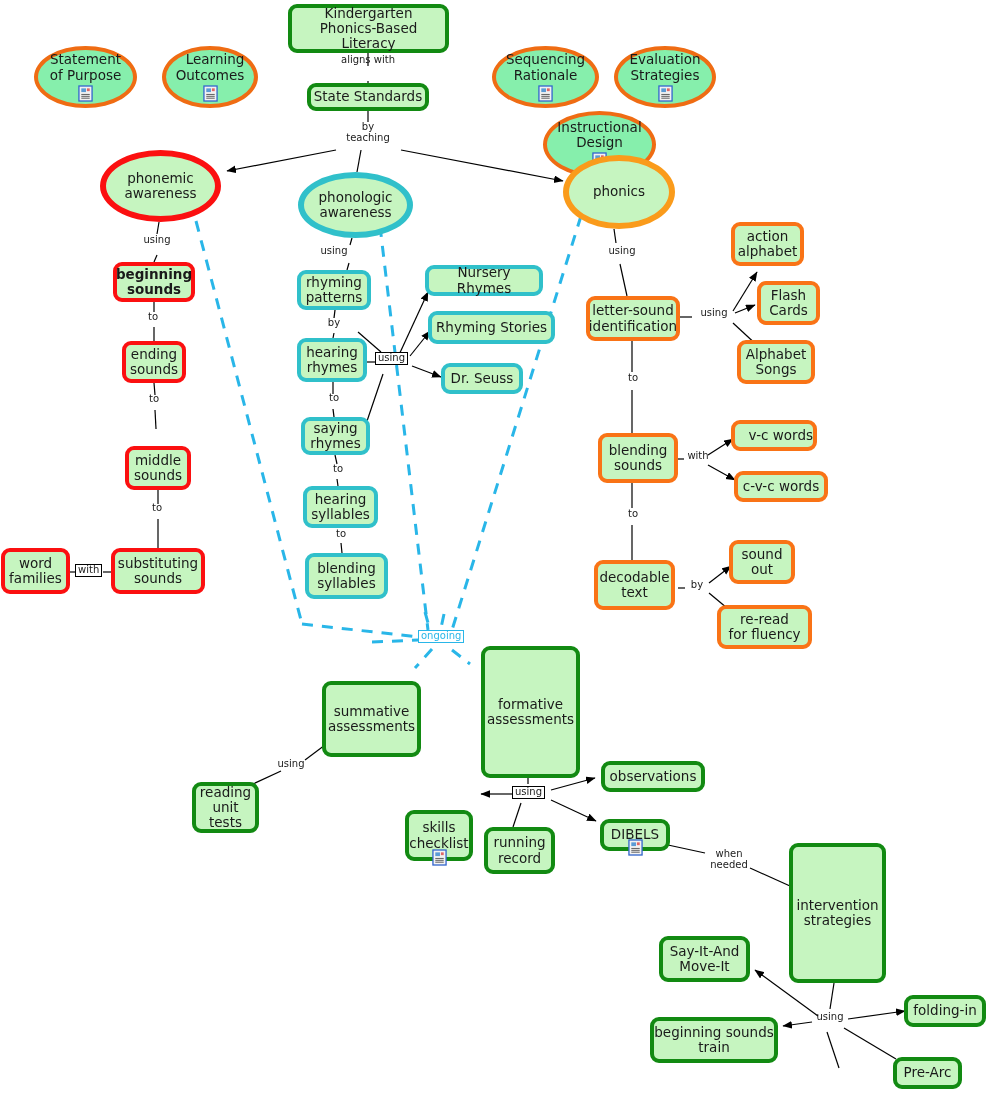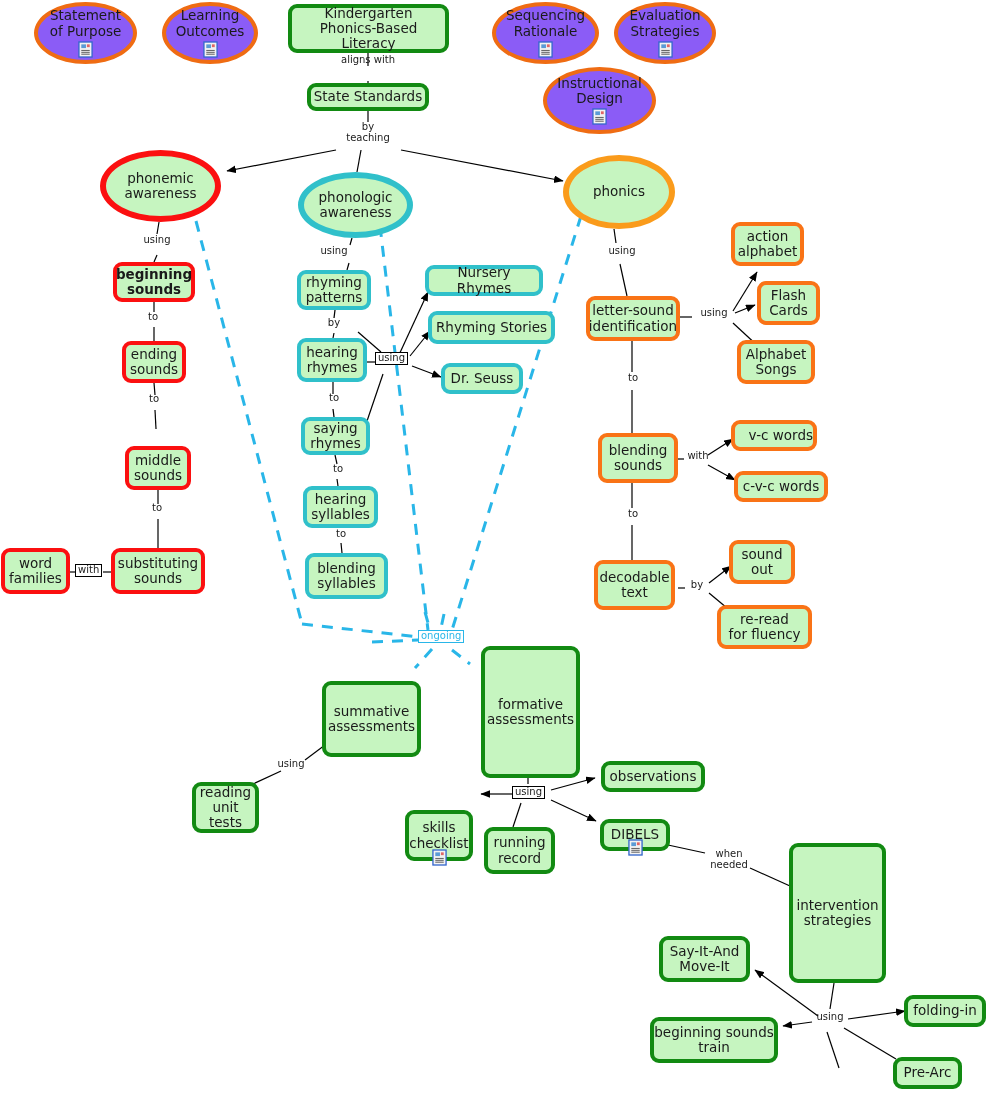--- a/index.html
+++ b/index.html
@@ -14,21 +14,21 @@
 
   
   .rr{border-radius:9px;}
   .rr.green{border:4px solid #128a12;}
   .rr.red{border:4px solid #fb1010;}
   .rr.teal{border:4px solid #30c0ca;}
   .rr.orange{border:4px solid #f97316;}
 
   
   .ell{border-radius:50%;}
-  .ell.orangeFill{background:#8b5cf6;border:4px solid #ef6c13;}
+  .ell.orangeFill{background:#86efac;border:4px solid #ef6c13;margin-top:44px;}
   .ell.redOutline{border:6px solid #fb1010;background:#c6f5c0;}
   .ell.tealOutline{border:6px solid #30c0ca;background:#c6f5c0;}
   .ell.orangeOutline{border:6px solid #fa9b1b;background:#c6f5c0;}
 
   .elabel{position:absolute;font-size:10px;color:#1a1a1a;white-space:pre-line;
           text-align:center;line-height:1.08;background:transparent;}
   .elabel.boxed{background:#ffffff;border:1px solid #000000;padding:0px 2px;}
   .elabel.cyanbox{background:#ffffff;border:1px solid #29b6e8;color:#29b6e8;padding:0px 2px;}
 
   .docicon{width:15px;height:17px;margin-top:2px;}
@@ -149,21 +149,21 @@
       <rect x="3.5" y="3.5" width="5" height="4" fill="#5b9bd5"></rect>
       <rect x="9.5" y="3.5" width="3" height="3" fill="#e06666"></rect>
       <g stroke="#444" stroke-width="0.9">
           <path d="M3.5,10 H12.5"></path>
           <path d="M3.5,12 H12.5"></path>
           <path d="M3.5,14 H12.5"></path>
         </g>
     </svg>
   </div>
 
-  <div class="node ell orangeFill" style="left:162px;top:2px;width:96px;height:62px;">
+  <div class="node ell orangeFill" style="left:162px;top:2px;width:96px;height:62px;text-align:right;">
     <span class="lbl">Learning
 Outcomes</span>
     <svg class="docicon" viewBox="0 0 16 18">
       <rect x="1" y="1" width="14" height="16" fill="#f2f2f2" stroke="#3366cc" stroke-width="1.4"></rect>
       <rect x="3.5" y="3.5" width="5" height="4" fill="#5b9bd5"></rect>
       <rect x="9.5" y="3.5" width="3" height="3" fill="#e06666"></rect>
       <g stroke="#444" stroke-width="0.9">
           <path d="M3.5,10 H12.5"></path>
           <path d="M3.5,12 H12.5"></path>
           <path d="M3.5,14 H12.5"></path>

